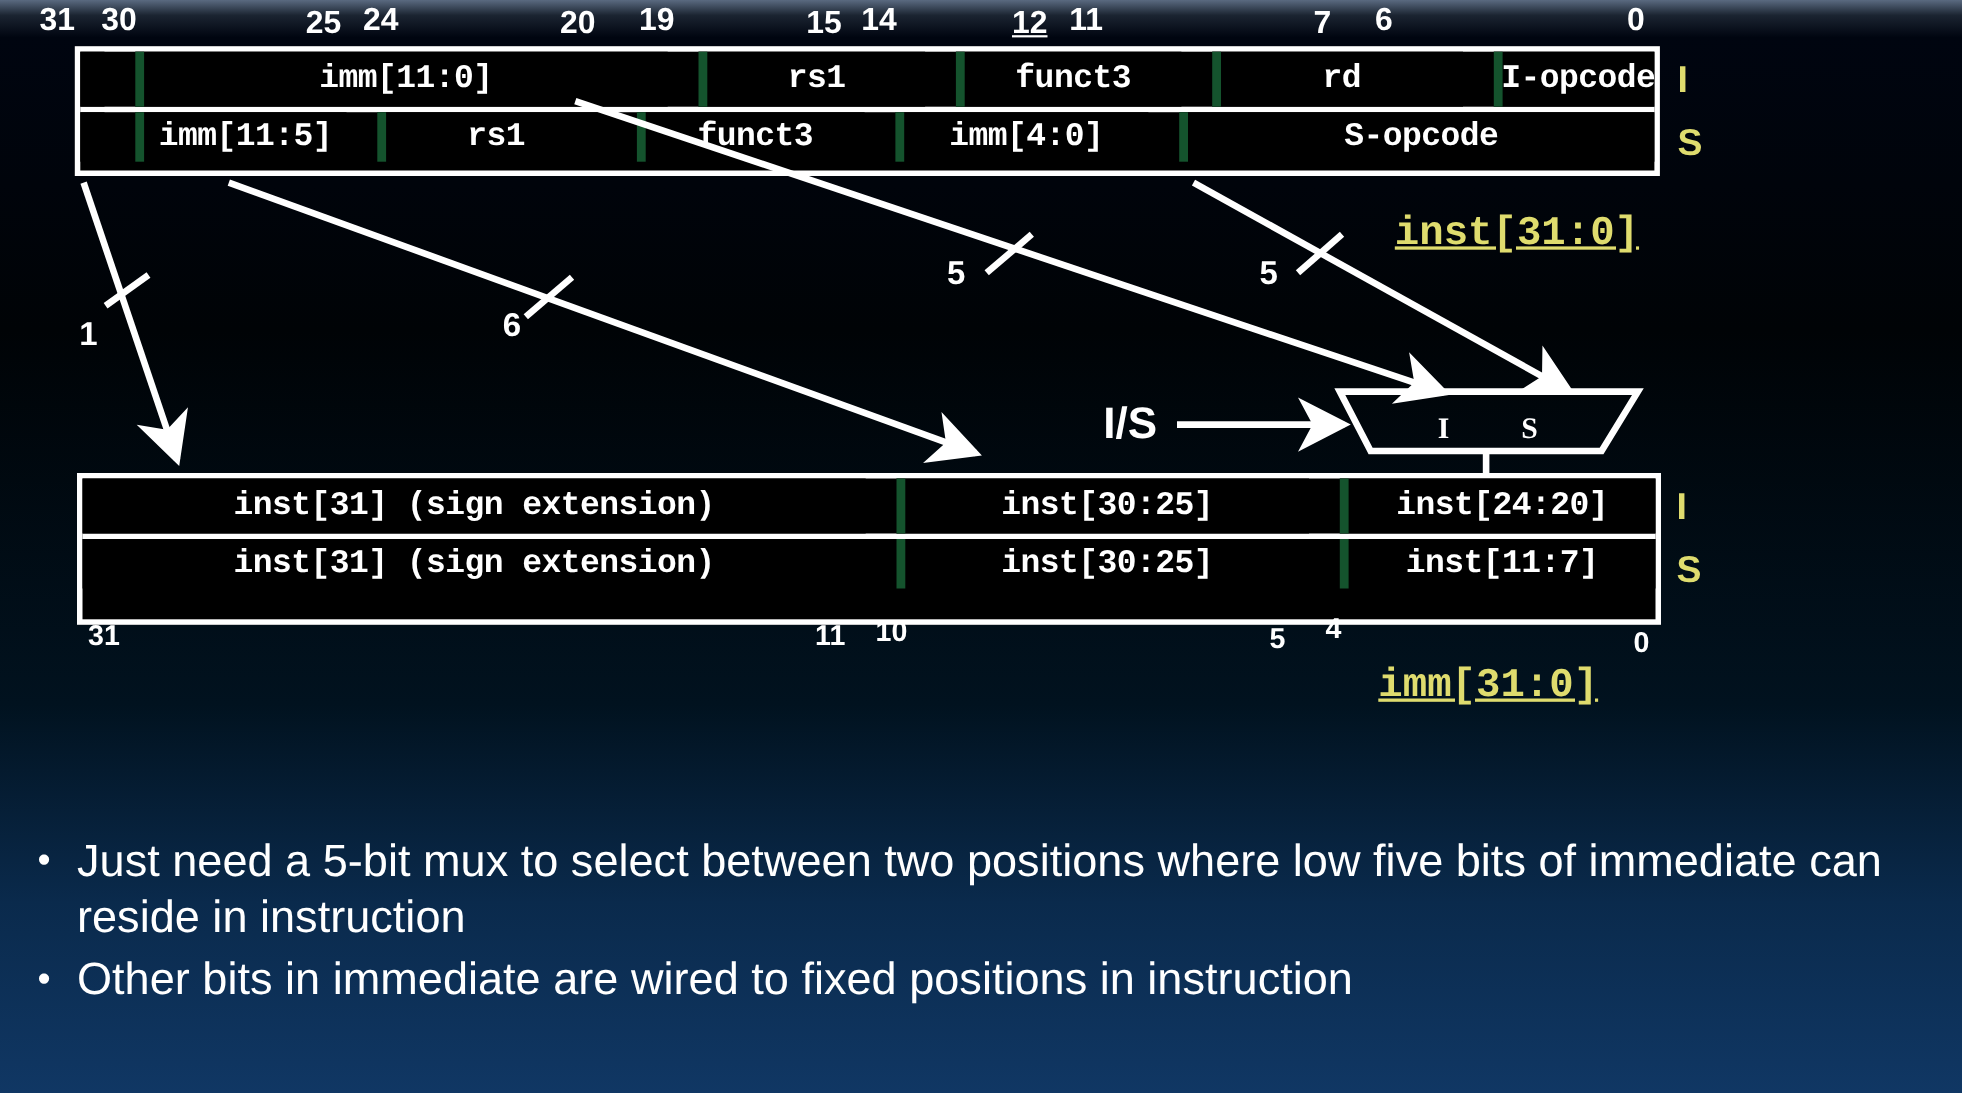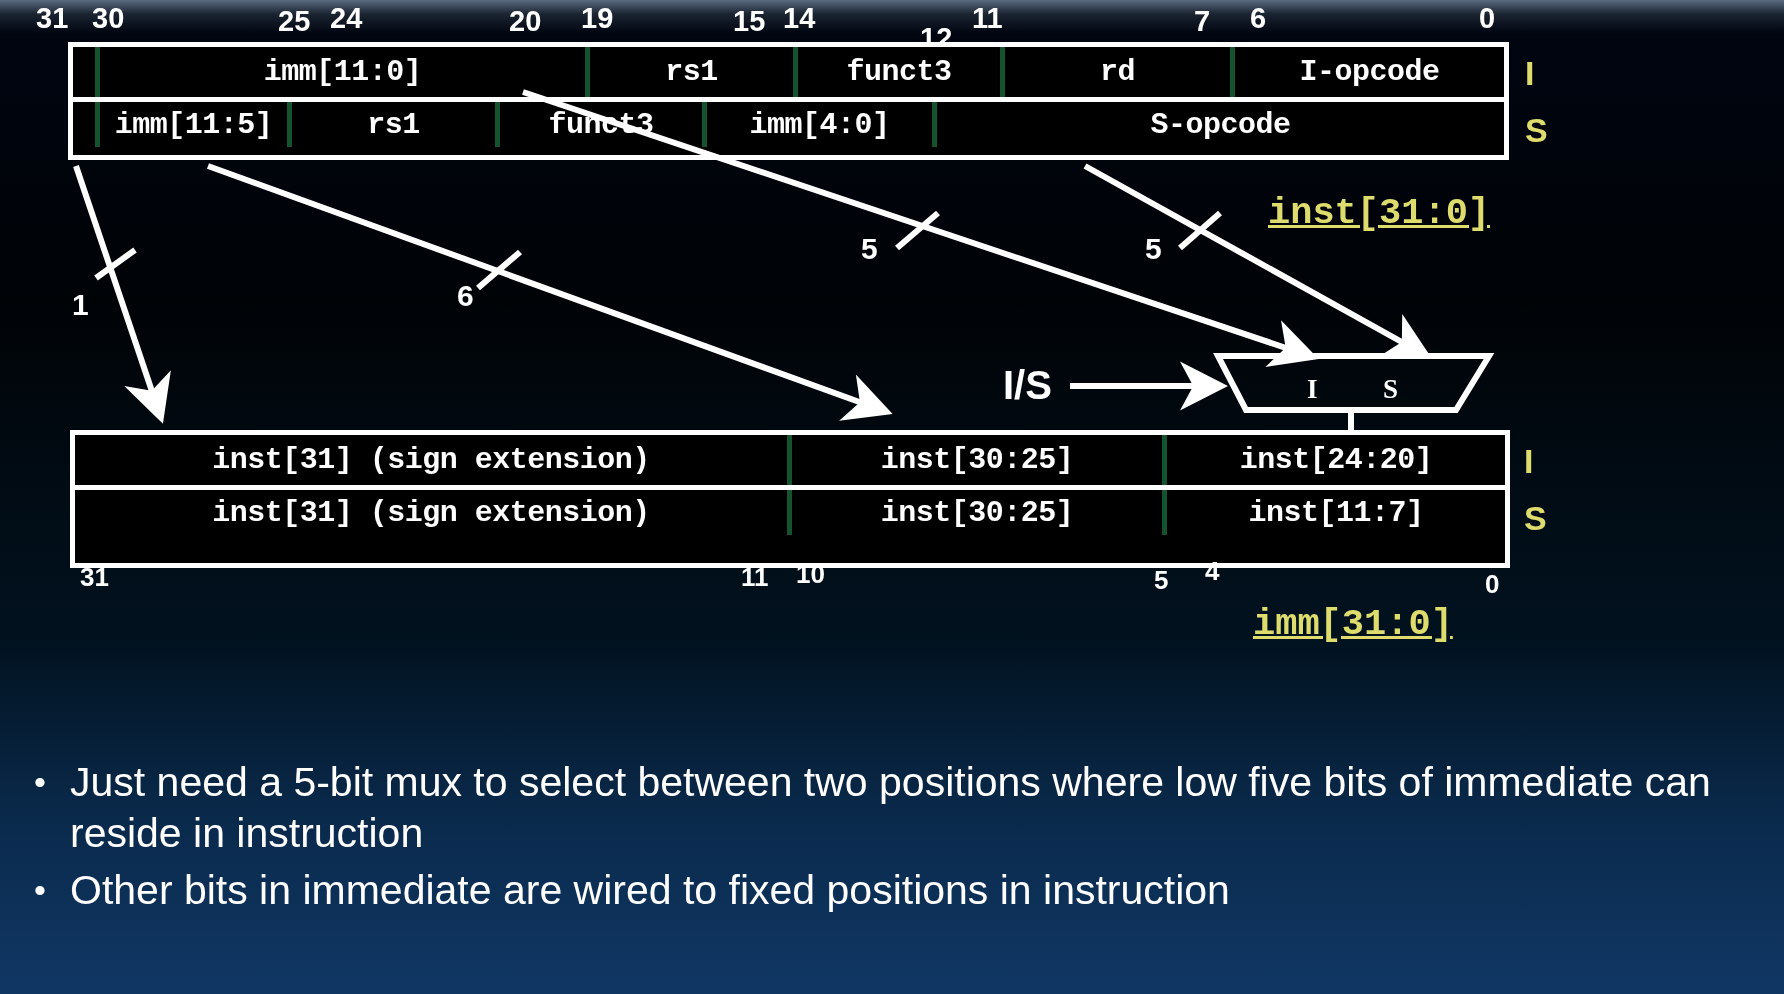--- a/index.html
+++ b/index.html
@@ -53,21 +53,21 @@
     display:flex;align-items:center;justify-content:center;
     color:#ffffff;
     font-family:"Liberation Mono","DejaVu Sans Mono",monospace;
     font-weight:bold;
     font-size:30px;
     letter-spacing:-0.5px;
     white-space:nowrap;
     background:#000;
     overflow:hidden;
   }
-  .cell + .cell{border-left:5px solid #14532d;}
+  .cell + .cell{border-left:8px solid #14532d;margin-left:28px;}
 
   
   .sidelab{
     position:absolute;
     color:#dfdc6e;
     font-family:"Liberation Sans", sans-serif;
     font-weight:bold;
     font-size:34px;
     line-height:34px;
   }
@@ -145,21 +145,21 @@
 
   <div>
     <div class="bitnum" style="left:36px;top:4px;">31</div>
     <div class="bitnum" style="left:92px;top:4px;">30</div>
     <div class="bitnum" style="left:278px;top:7px;text-align:right;">25</div>
     <div class="bitnum" style="left:330px;top:4px;">24</div>
     <div class="bitnum" style="left:509px;top:7px;">20</div>
     <div class="bitnum" style="left:581px;top:4px;">19</div>
     <div class="bitnum" style="left:733px;top:7px;">15</div>
     <div class="bitnum" style="left:783px;top:4px;">14</div>
-    <div class="bitnum" style="left:920px;top:24px;text-decoration:underline;">12</div>
+    <div class="bitnum" style="left:920px;top:7px;text-decoration:underline;">12</div>
     <div class="bitnum" style="left:972px;top:4px;">11</div>
     <div class="bitnum" style="left:1194px;top:7px;">7</div>
     <div class="bitnum" style="left:1250px;top:4px;">6</div>
     <div class="bitnum" style="left:1479px;top:4px;">0</div>
   </div>
 
   <div class="tbl" style="left:68px;top:42px;width:1441px;height:118px;">
 
     <div class="trow">
       <div class="cell" style="width:22px;"></div>

